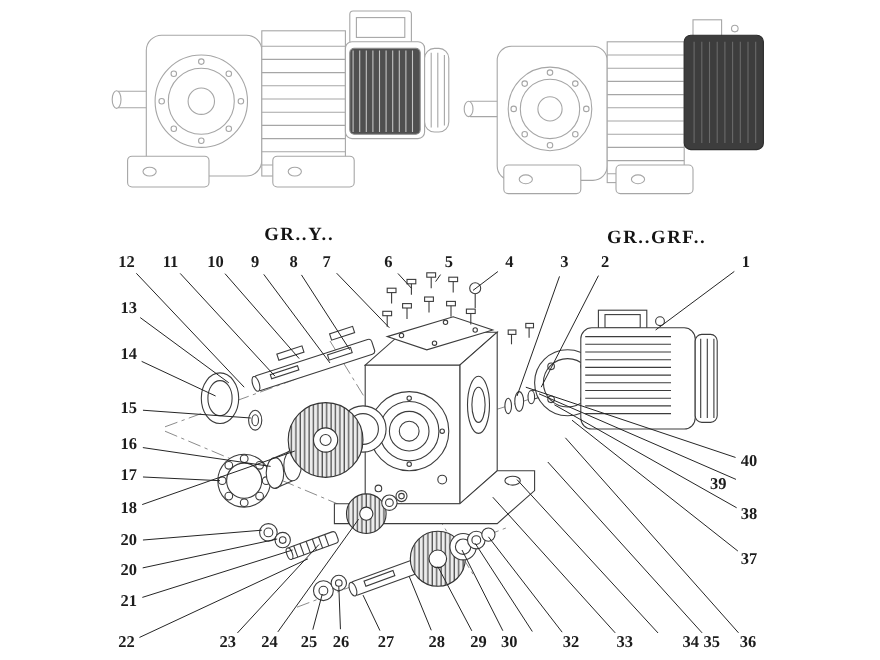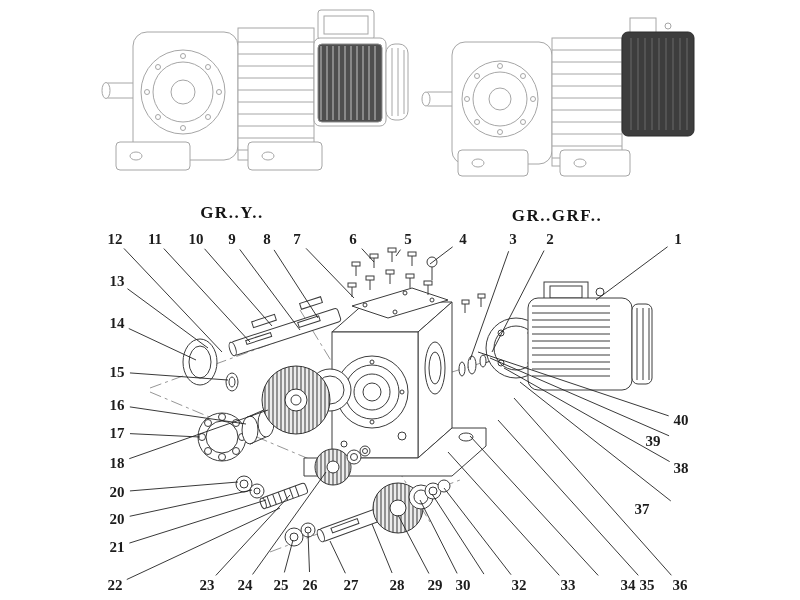--- a/index.html
+++ b/index.html
@@ -1,20 +1,20 @@
 <!DOCTYPE html>
 <html><head>
 <meta charset="utf-8">
 <style>
   * { margin:0; padding:0; box-sizing:border-box; }
   html, body { width:800px; height:600px; background:#ffffff; overflow:hidden; }
   .stage { position:relative; width:800px; height:600px; font-family:"Liberation Serif", serif; background:#fff; }
   svg.drawing { position:absolute; left:0; top:0; }
   .callout { position:absolute; transform:translate(-50%,-50%); font-weight:700; font-size:15px; color:#1c1c1c; font-family:"Liberation Serif", serif; }
-  .model-label { position:absolute; transform:translate(-50%,-50%); font-weight:700; font-size:17px; letter-spacing:1.5px; color:#141414; font-family:"Liberation Serif", serif; }
+  .model-label { position:absolute; transform:translate(-50%,-50%); font-weight:700; font-size:17px; letter-spacing:1.5px; color:#141414; font-family:"Liberation Serif", serif;margin-left:40px; }
   .ln { stroke:#a6a6a6; fill:none; stroke-width:1; }
   .lnf { stroke:#a6a6a6; fill:#ffffff; stroke-width:1; }
   .ex { stroke:#3c3c3c; fill:none; stroke-width:1; }
   .exf { stroke:#3c3c3c; fill:#ffffff; stroke-width:1; }
   #leader-lines line { stroke:#222; stroke-width:0.9; }
   .axis { stroke:#8a8a8a; stroke-width:0.9; fill:none; stroke-dasharray:12 4 3 4; }
 </style>
 </head>
 <body>
 
@@ -345,16 +345,16 @@
       <div class="callout" style="left: 463px; top: 585px;">30</div>
       <div class="callout" style="left: 491px; top: 608px;">31</div>
       <div class="callout" style="left: 519px; top: 585px;">32</div>
       <div class="callout" style="left: 568px; top: 585px;">33</div>
       <div class="callout" style="left: 607px; top: 585px; margin-left: 21px;">34</div>
       <div class="callout" style="left: 647px; top: 585px;">35</div>
       <div class="callout" style="left: 680px; top: 585px;">36</div>
       <div class="callout" style="left: 681px; top: 420px;">40</div>
       <div class="callout" style="left: 653px; top: 441px;">39</div>
       <div class="callout" style="left: 681px; top: 468px;">38</div>
-      <div class="callout" style="left: 642px; top: 509px;">37</div>
+      <div class="callout" style="left: 681px; top: 509px;">37</div>
     </div>
 
 </div>
 
 </body></html>

